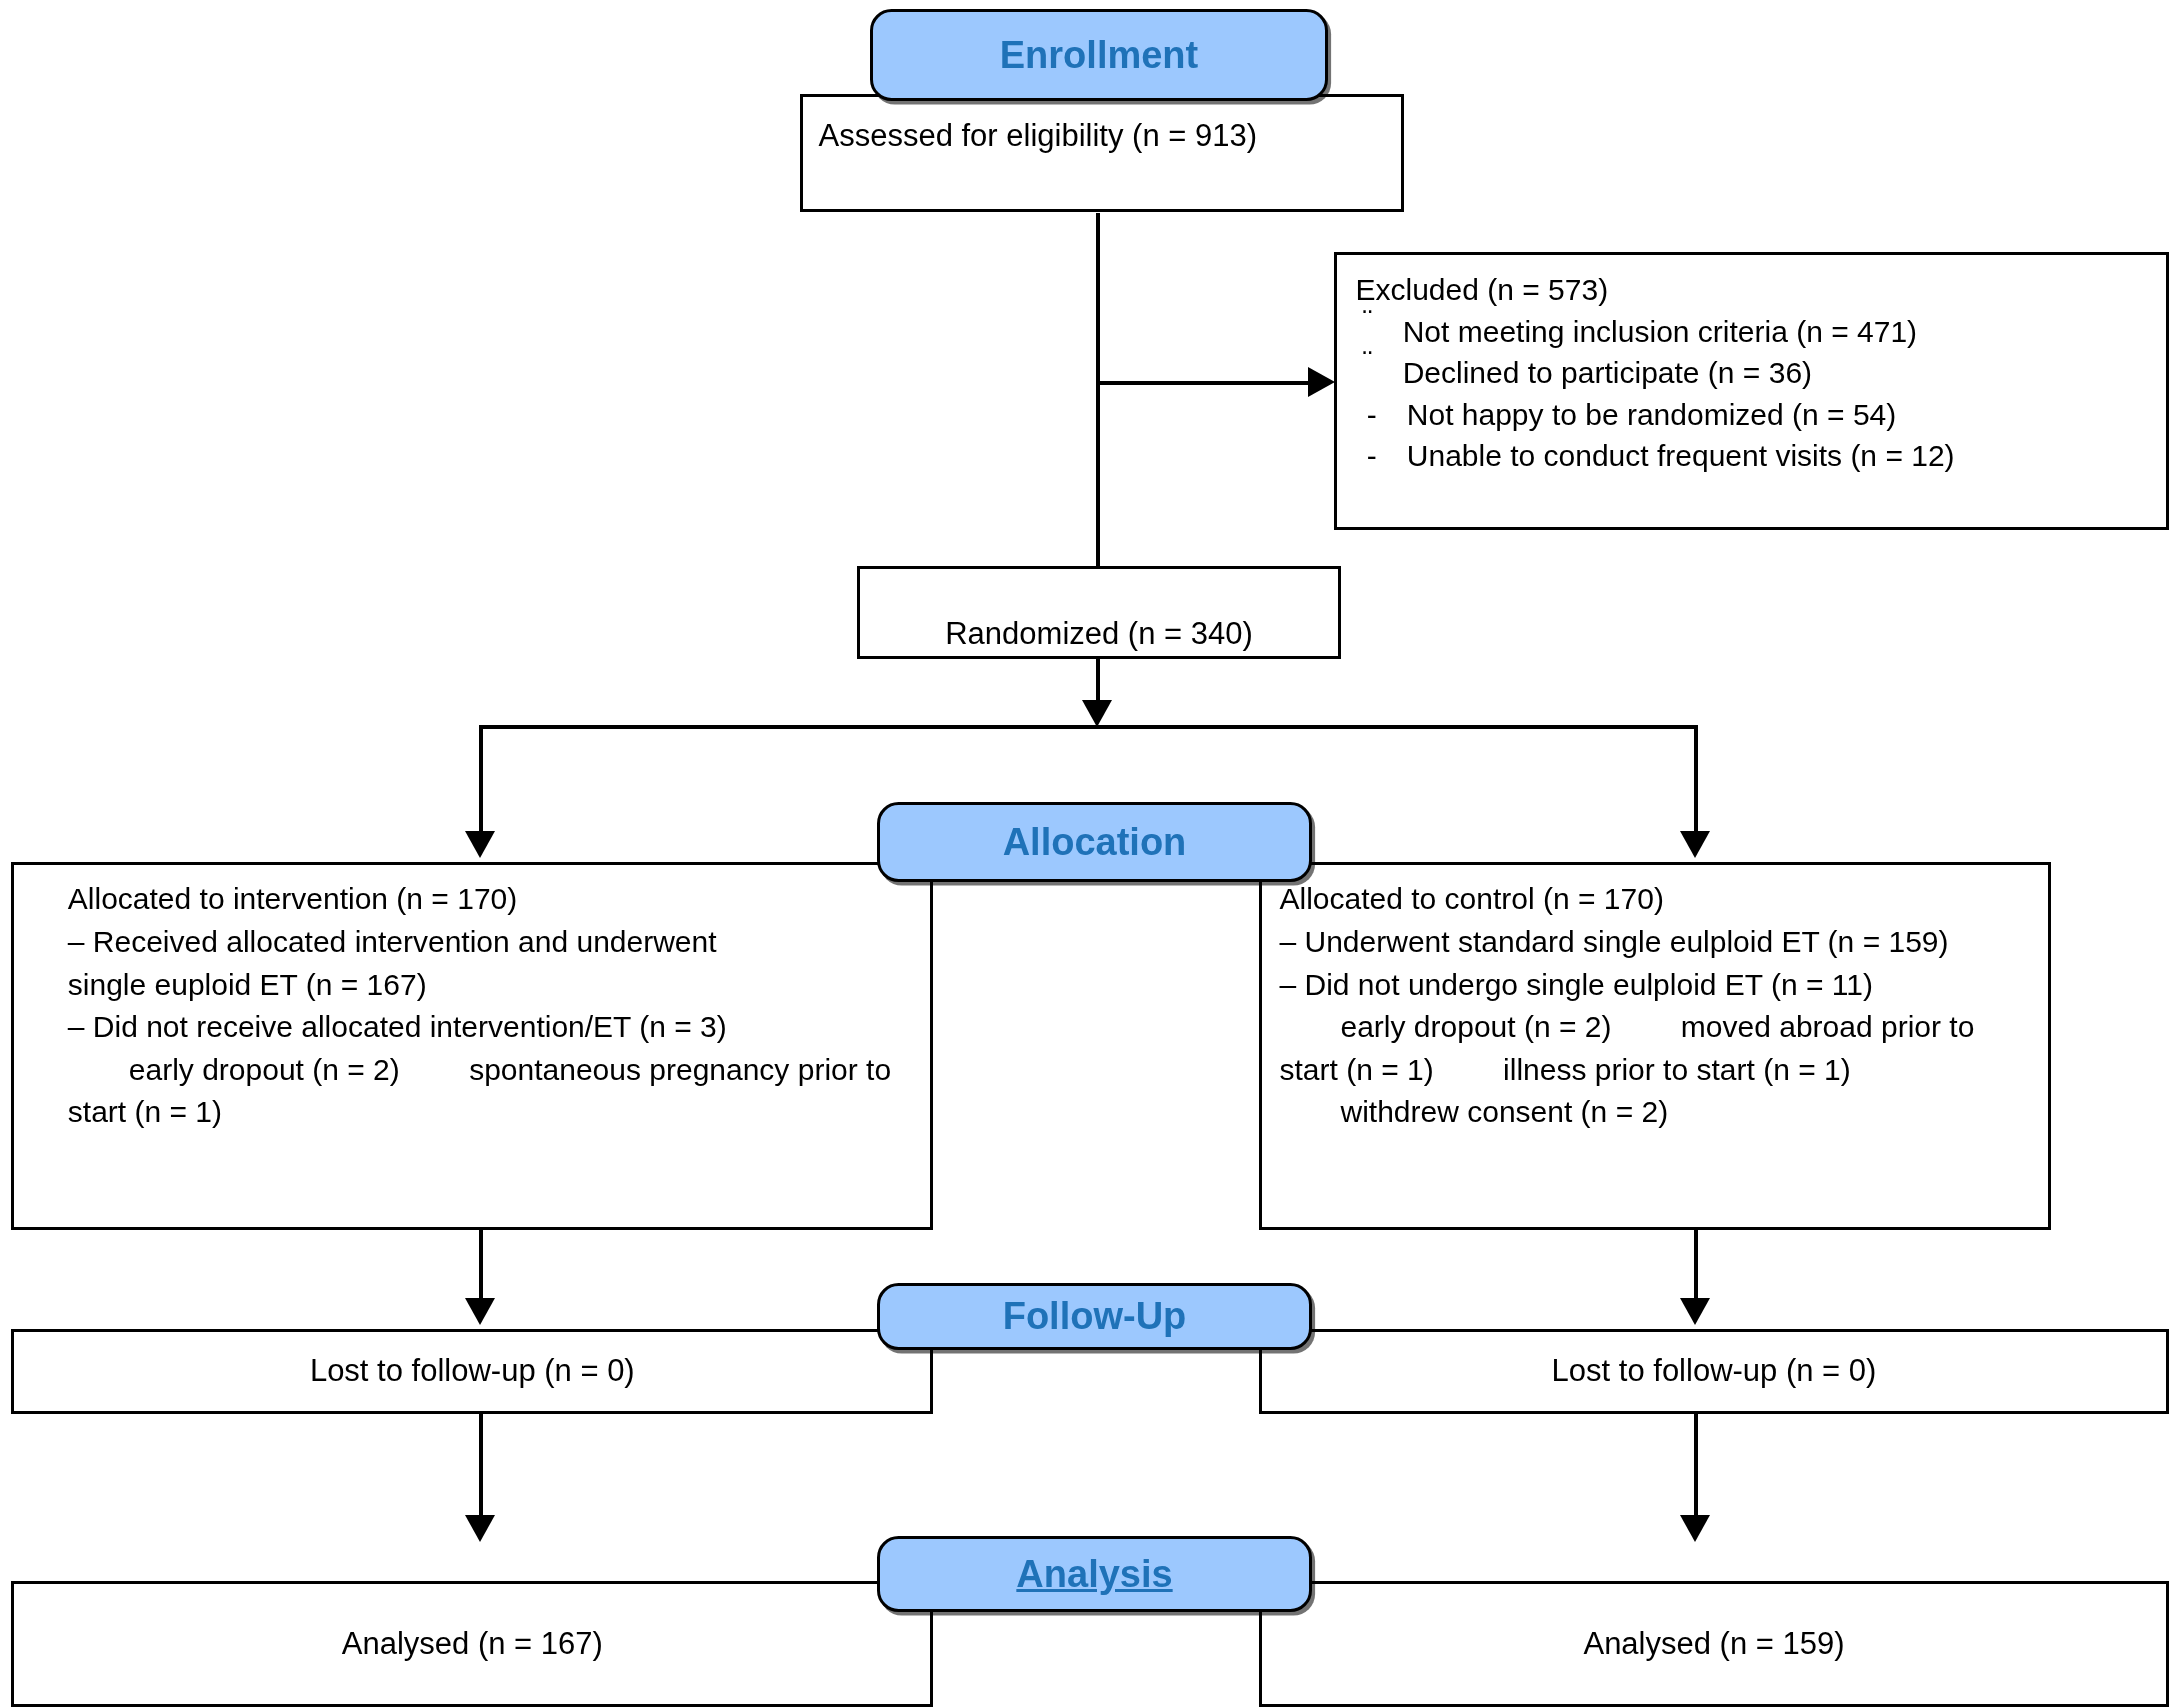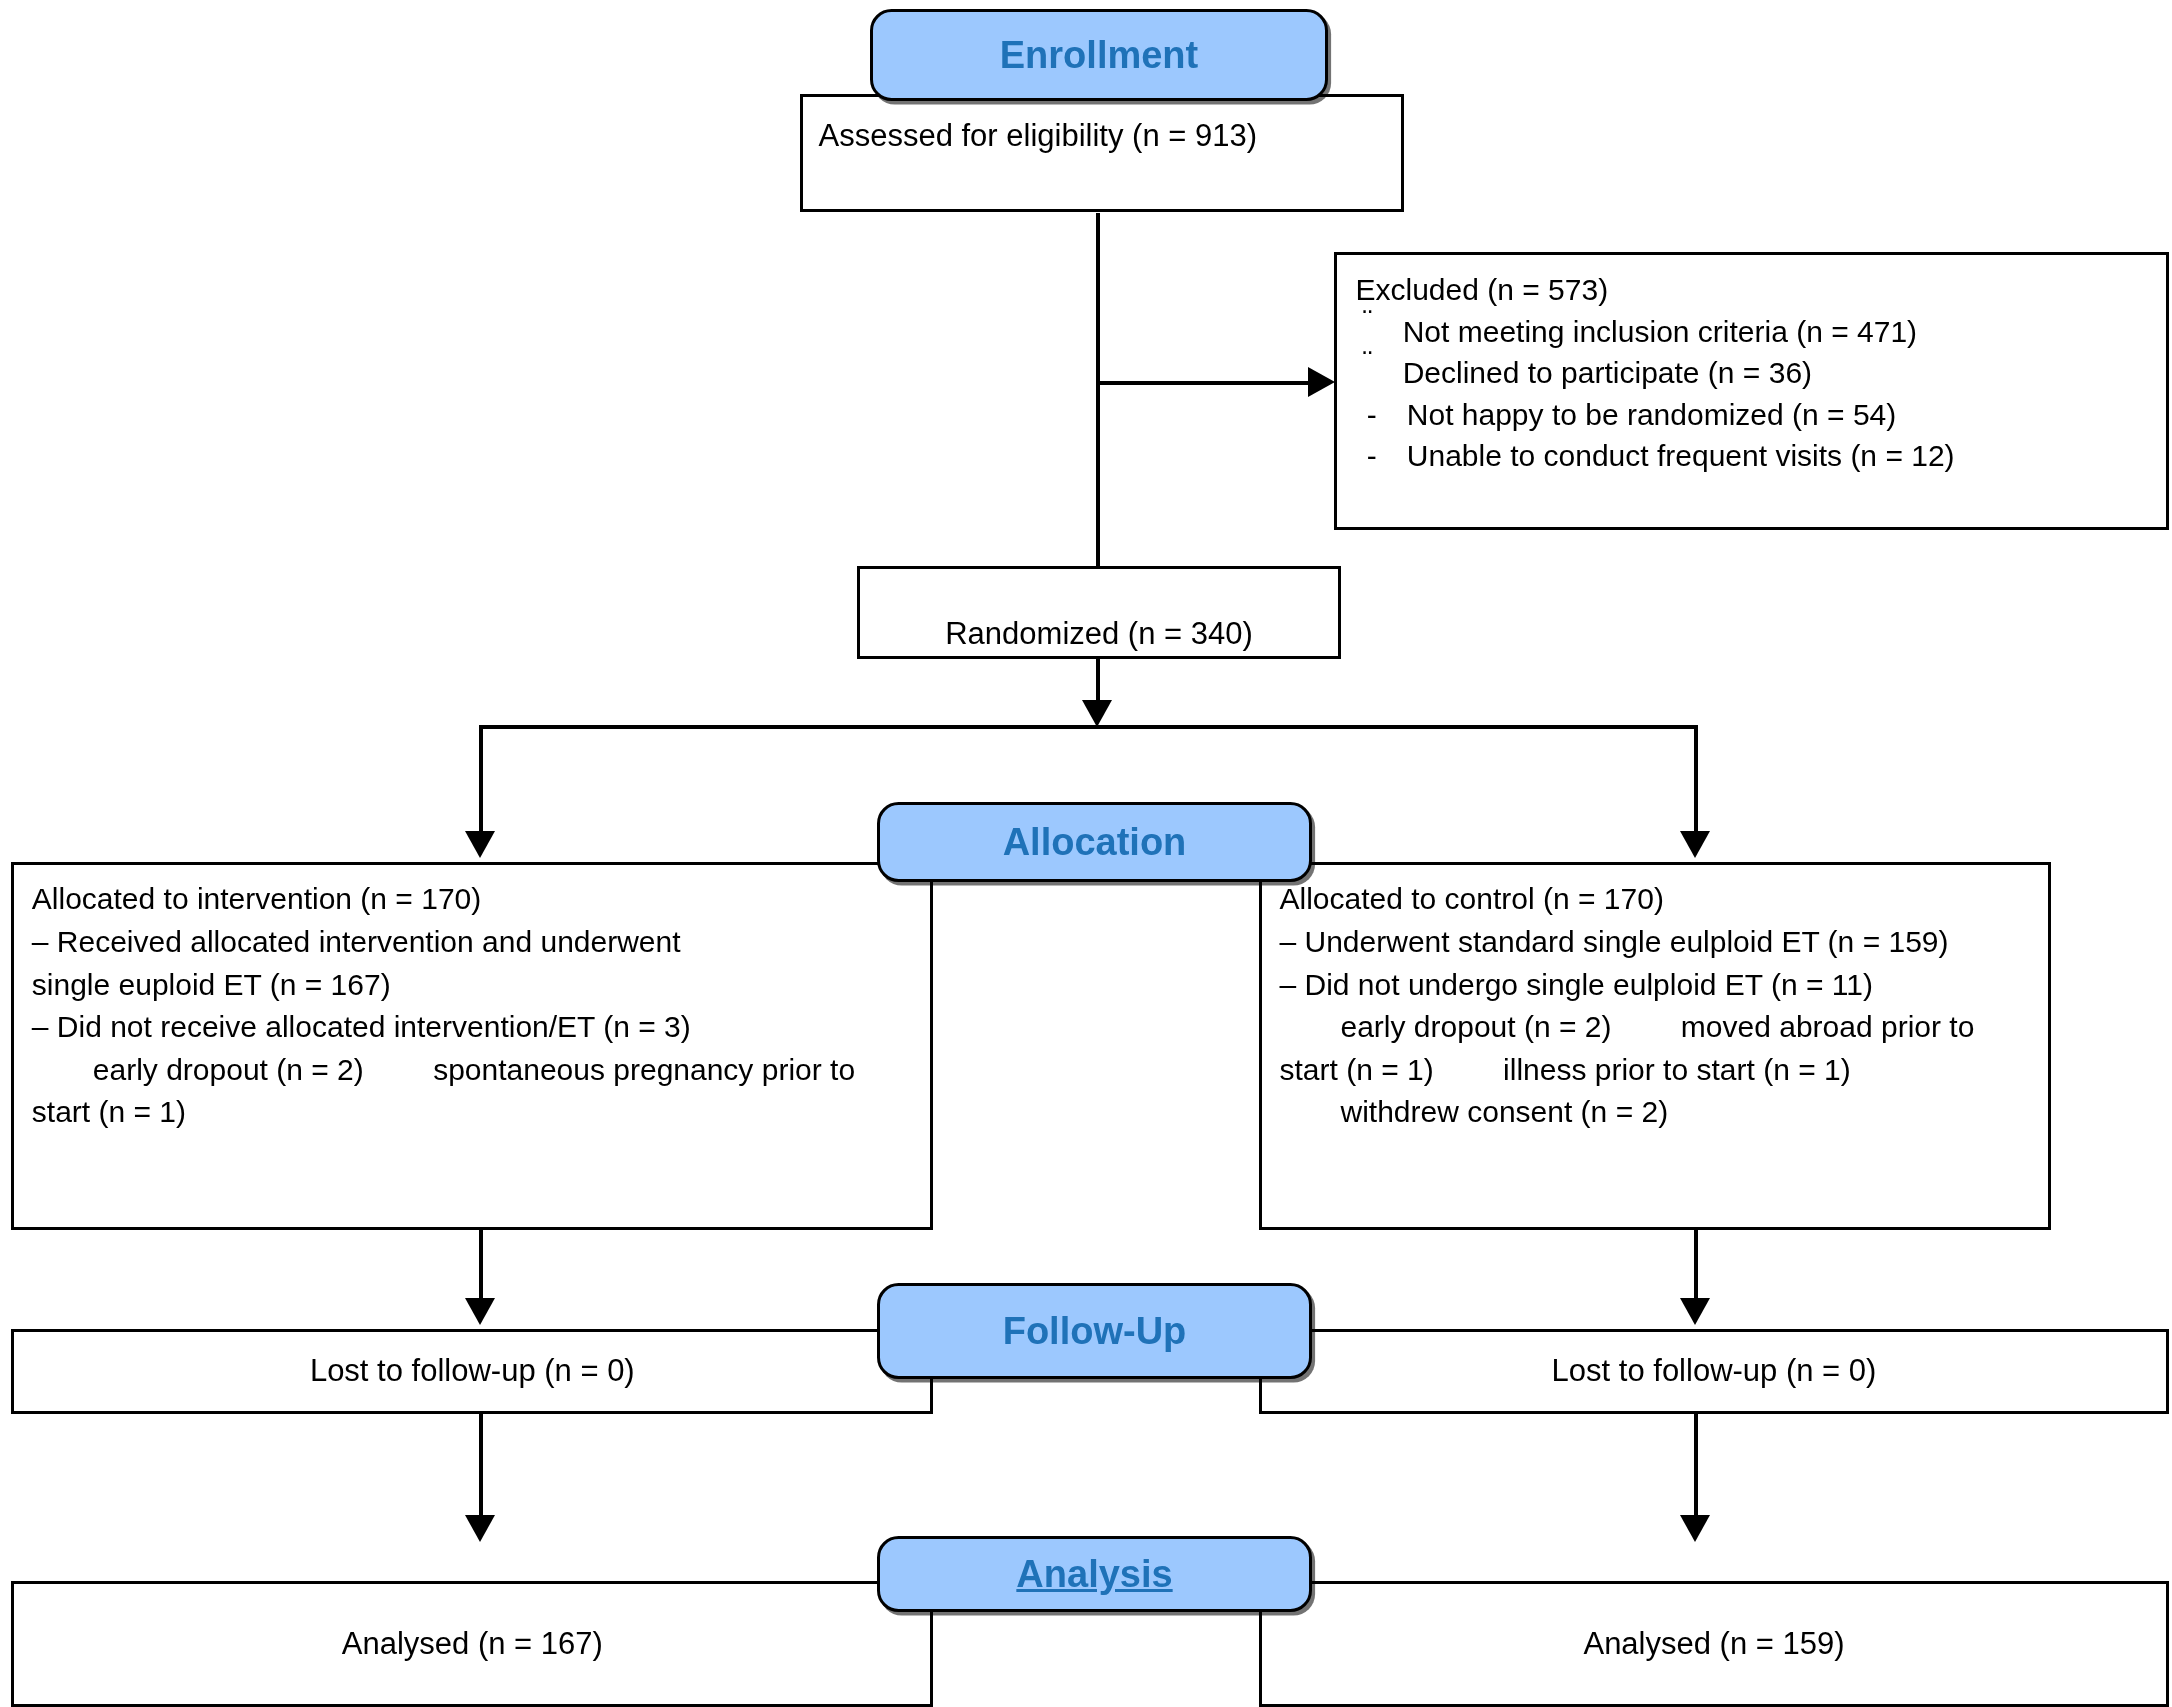--- a/index.html
+++ b/index.html
@@ -130,21 +130,21 @@
   <div class="arrow-down" style="left:1082px; top:700px;"></div>
 
   <div class="hline" style="left:479px; top:725px; width:1218px;"></div>
 
   <div class="vline" style="left:479px; top:725px; height:111px;"></div>
   <div class="arrow-down" style="left:465px; top:831px;"></div>
 
   <div class="vline" style="left:1694px; top:725px; height:111px;"></div>
   <div class="arrow-down" style="left:1680px; top:831px;"></div>
 
-  <div class="fbox" style="left:11.3px; top:862px; width:922px; height:368px; font-size:30px; line-height:1.42;">
+  <div class="fbox" style="left:11.3px; top:862px; width:922px; height:368px; font-size:30px; line-height:1.42;padding-left:36px;">
     <div class="inner" style="padding:13.4px 17.5px;">
       <span class="plain">Allocated to intervention (n = 170)</span>
       <span class="hang">–  Received allocated intervention and underwent</span>
       <span class="hang">single euploid ET (n = 167)</span>
       <span class="hang">–  Did not receive allocated intervention/ET (n = 3)</span>
       <span class="sub">early dropout (n = 2)</span>
       <span class="sub">spontaneous pregnancy prior to start (n = 1)</span>
     </div>
   </div>
 
@@ -175,21 +175,21 @@
       <span>Lost to follow-up (n = 0)</span>
     </div>
   </div>
 
   <div class="fbox center" style="left:1259px; top:1329px; width:910px; height:85px;">
     <div class="inner">
       <span>Lost to follow-up (n = 0)</span>
     </div>
   </div>
 
-  <div class="stagehdr" style="left:877px; top:1283px; width:435px; height:96px;">
+  <div class="stagehdr" style="left:877px; top:1283px; width:435px; height:67px;">
     <span>Follow-Up</span>
   </div>
 
   <div class="vline" style="left:479px; top:1414px; height:106px;"></div>
   <div class="arrow-down" style="left:465px; top:1515px;"></div>
 
   <div class="vline" style="left:1694px; top:1414px; height:106px;"></div>
   <div class="arrow-down" style="left:1680px; top:1515px;"></div>
 
   <div class="fbox center" style="left:11.3px; top:1581px; width:922px; height:126px;">

